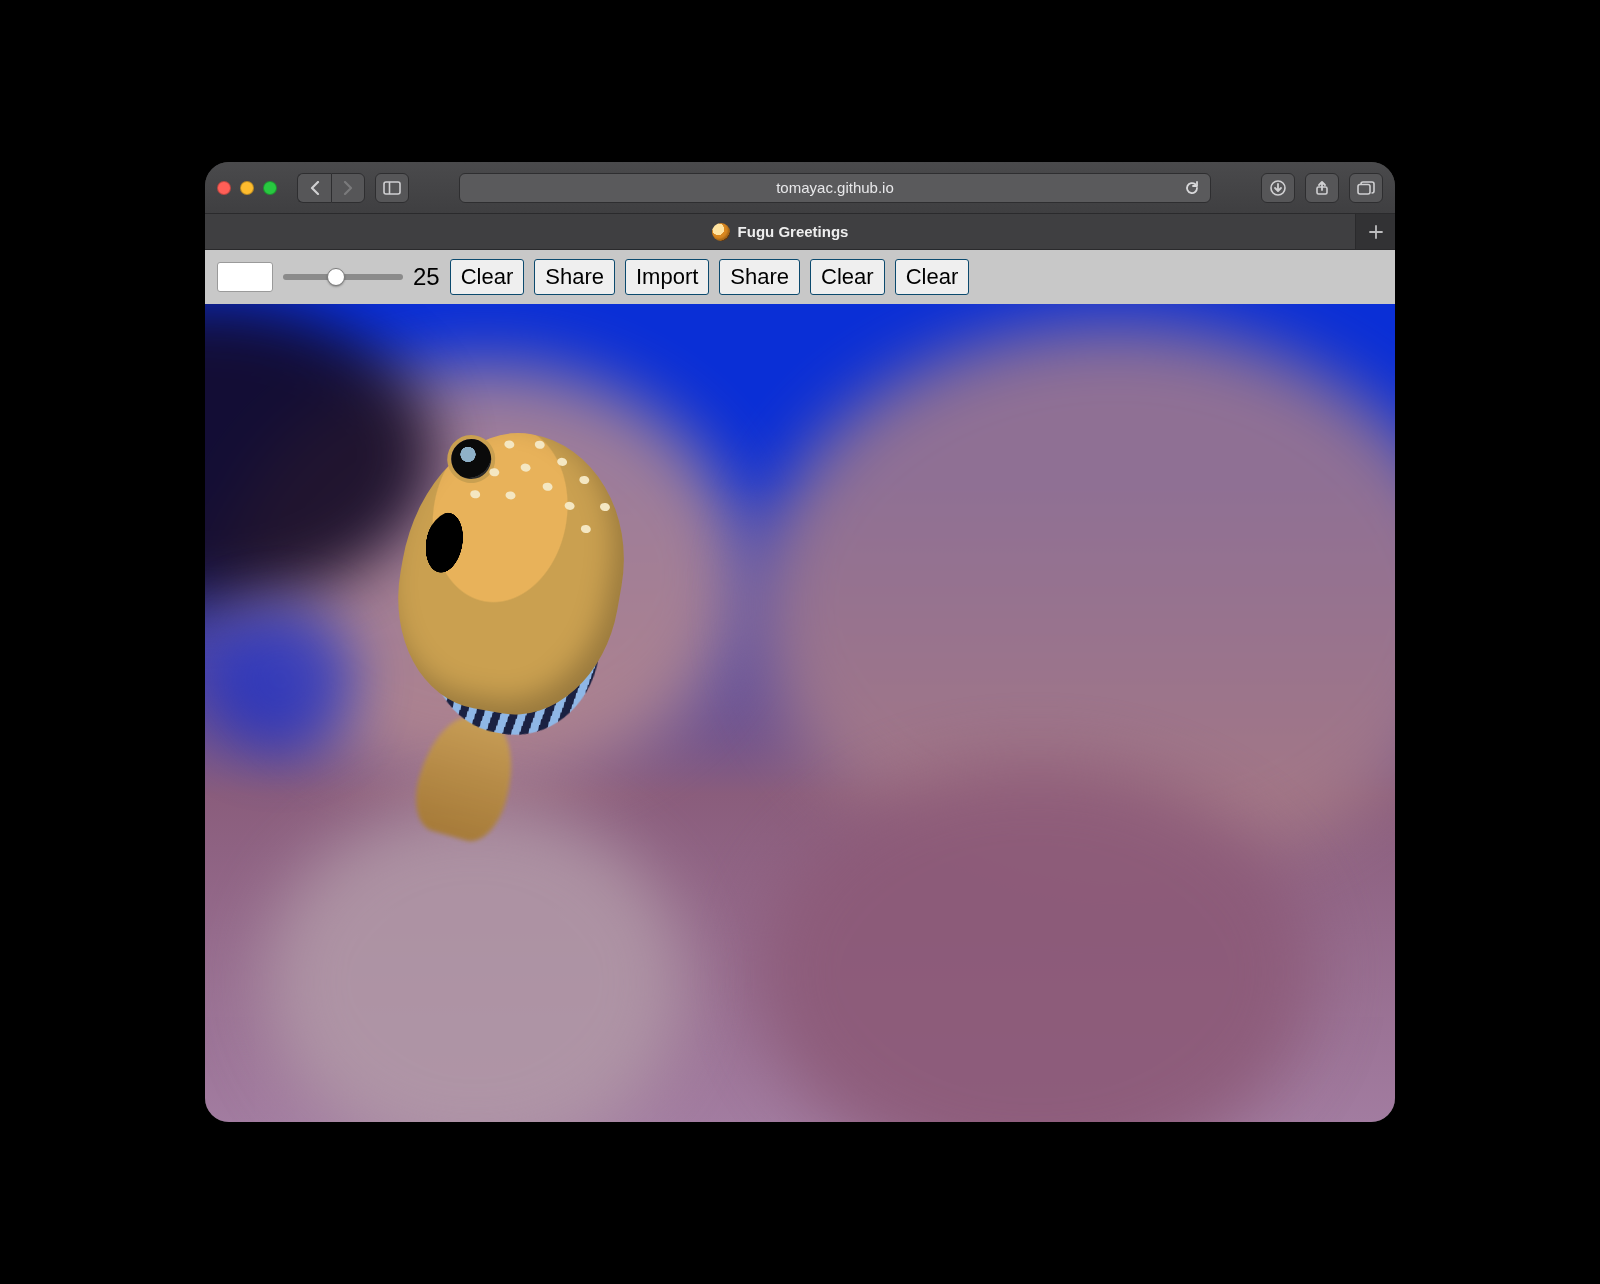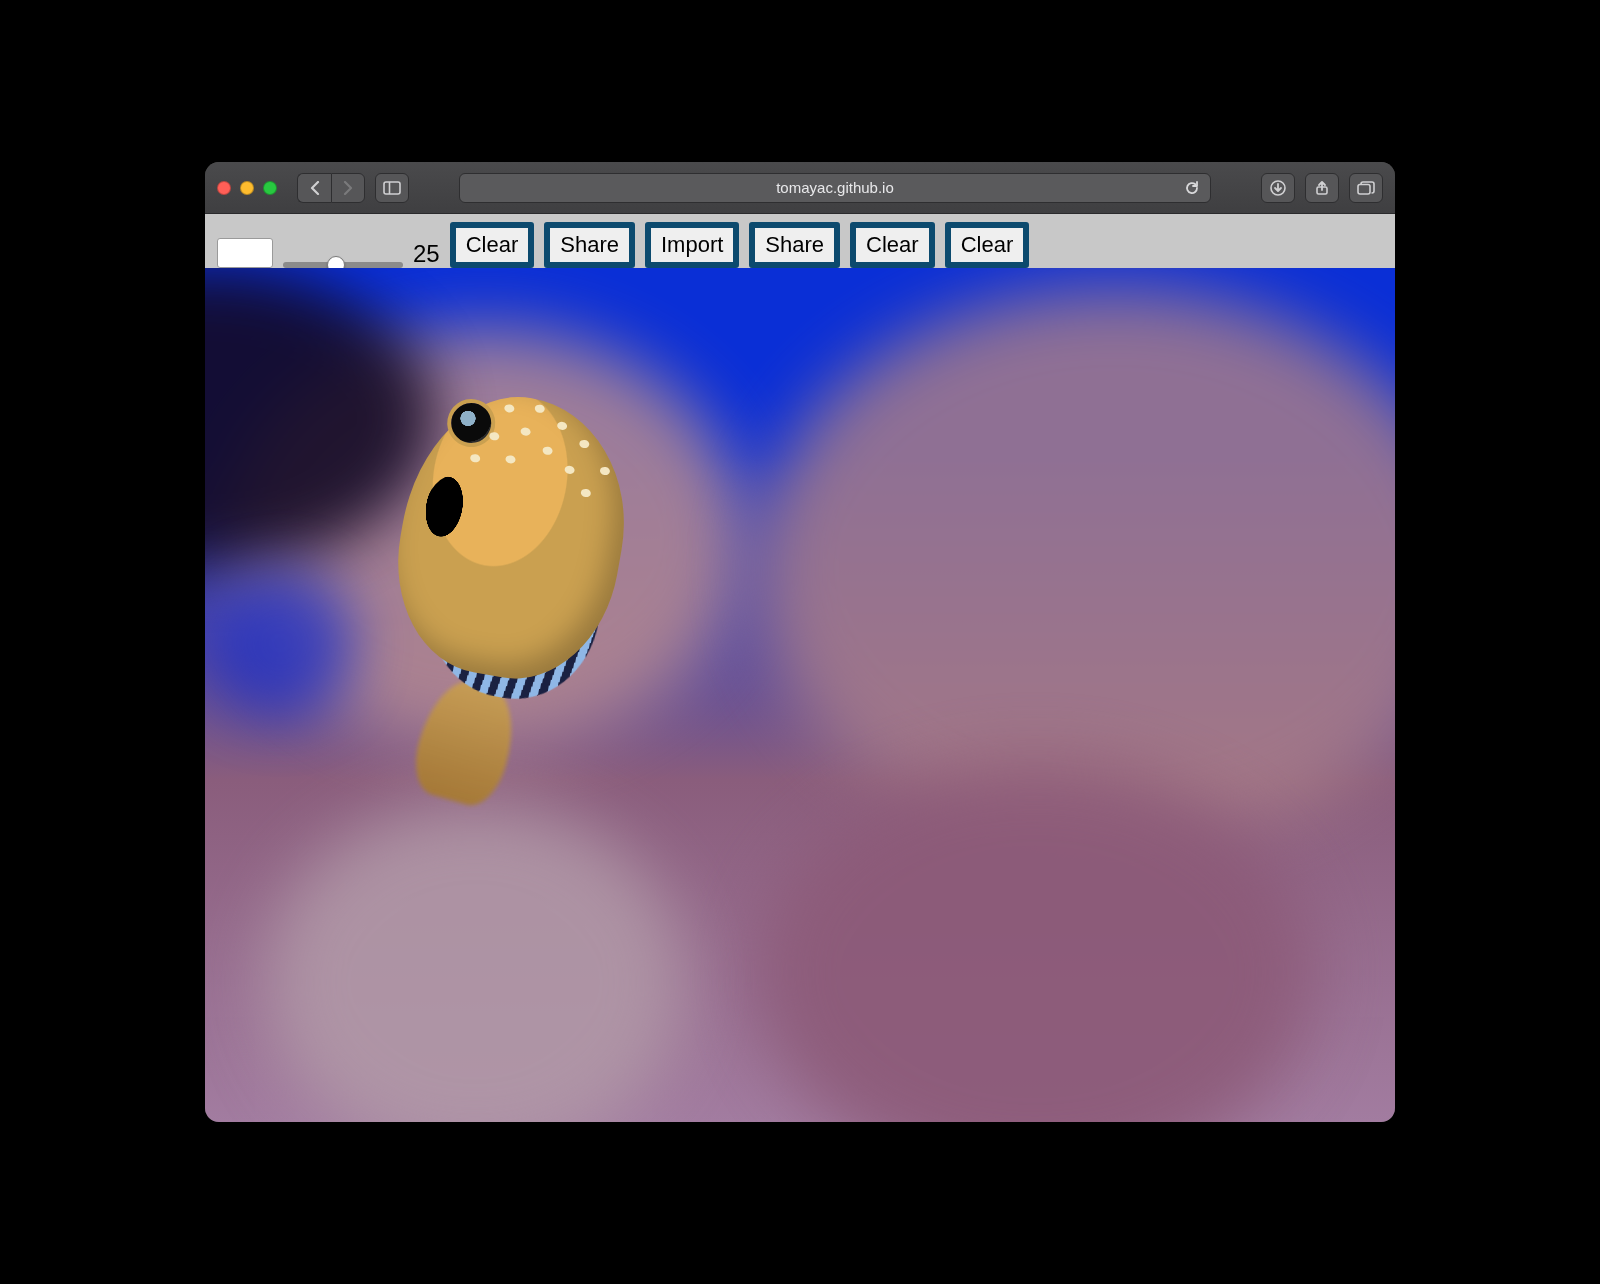--- a/index.html
+++ b/index.html
@@ -8,21 +8,21 @@
     background: #000;
     width: 1600px;
     height: 1284px;
     display: flex;
     align-items: center;
     justify-content: center;
   }
   .frame-outer {
     width: 1190px;
     height: 960px;
-    border-radius: 14px;
+    border-radius: 24px;
     overflow: hidden;
     box-shadow: 0 40px 90px rgba(0,0,0,0.55), 0 0 0 1px rgba(0,0,0,0.4);
     background: #404040;
     display: flex;
     flex-direction: column;
   }
 
   
   .titlebar {
     height: 52px;
@@ -99,21 +99,21 @@
     width: 18px; height: 18px; border-radius: 50%;
     background: radial-gradient(circle at 35% 35%, #ffe3a0 0 35%, #d9871f 36% 70%, #8b4a0a 71% 100%);
     box-shadow: inset -2px -2px 2px rgba(0,0,0,.25);
   }
 
   
   .apptoolbar {
     height: 54px;
     background: #c8c8c8;
     display: flex;
-    align-items: flex-end;
+    align-items: center;
     padding: 0 12px;
     gap: 10px;
     color: #000;
     font-size: 22px;
   }
   .swatch {
     width: 56px; height: 30px;
     background: #fff;
     border: 1px solid #9a9a9a;
     border-radius: 3px;
@@ -127,21 +127,21 @@
   .slider .thumb {
     position: absolute; top: 50%; left: 44%;
     width: 18px; height: 18px; border-radius: 50%;
     background: #fff; border: 1px solid #7a7a7a;
     transform: translate(-50%, -50%);
     box-shadow: 0 1px 2px rgba(0,0,0,.3);
   }
   .sizeval { font-size: 24px; color:#000; }
   .btn {
     background: #efefef;
-    border: 6px solid #0c4a6e;
+    border: 1px solid #0c4a6e;
     border-radius: 3px;
     padding: 4px 10px;
     font-size: 22px;
     color: #000;
   }
 
   
   .canvas {
     flex: 1;
     position: relative;
@@ -254,20 +254,31 @@
       </svg>
     </div>
     <div class="tb-btn">
       <svg width="18" height="14" viewBox="0 0 18 14">
         <rect x="1" y="3.5" width="12" height="9.5" rx="2" fill="none" stroke="currentColor" stroke-width="1.6"></rect>
         <path d="M4 3.5V3a2 2 0 0 1 2-2h9a2 2 0 0 1 2 2v7a2 2 0 0 1-2 2h-.5" fill="none" stroke="currentColor" stroke-width="1.6"></path>
       </svg>
     </div>
   </div>
 
+  <div class="tabbar">
+    <div class="tab">
+      <span class="favicon"></span>
+      <span>Fugu Greetings</span>
+    </div>
+    <div class="newtab">
+      <svg width="16" height="16" viewBox="0 0 16 16">
+          <path d="M8 2v12M2 8h12" stroke="currentColor" stroke-width="1.8" stroke-linecap="round"></path>
+        </svg>
+    </div>
+  </div>
 
   <div class="apptoolbar">
     <div class="swatch"></div>
     <div class="slider">
       <div class="thumb"></div>
     </div>
     <span class="sizeval">25</span>
     <button class="btn">Clear</button>
     <button class="btn">Share</button>
     <button class="btn">Import</button>

